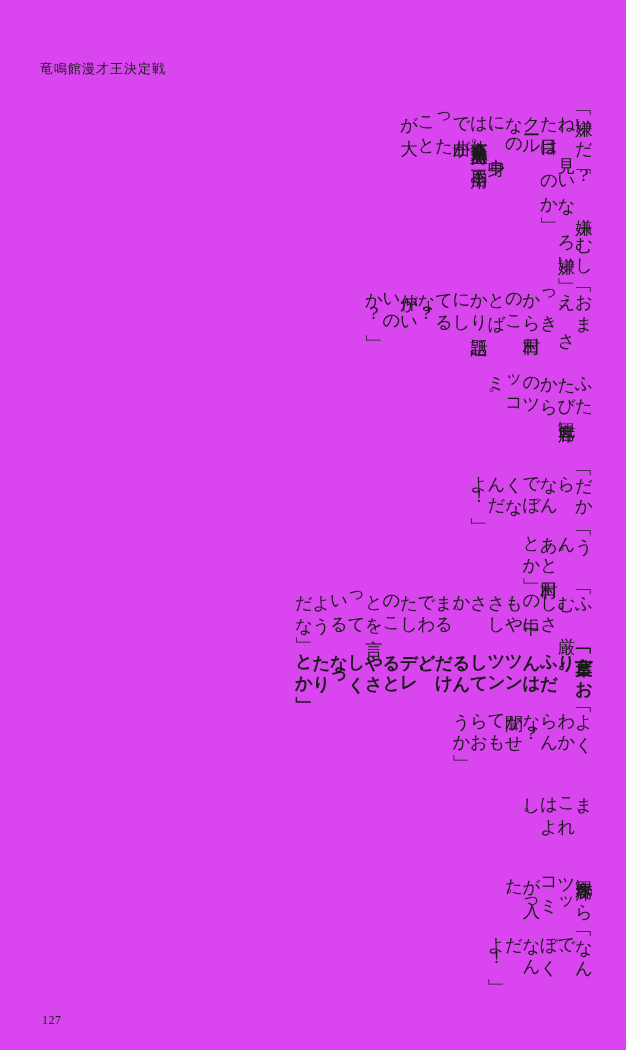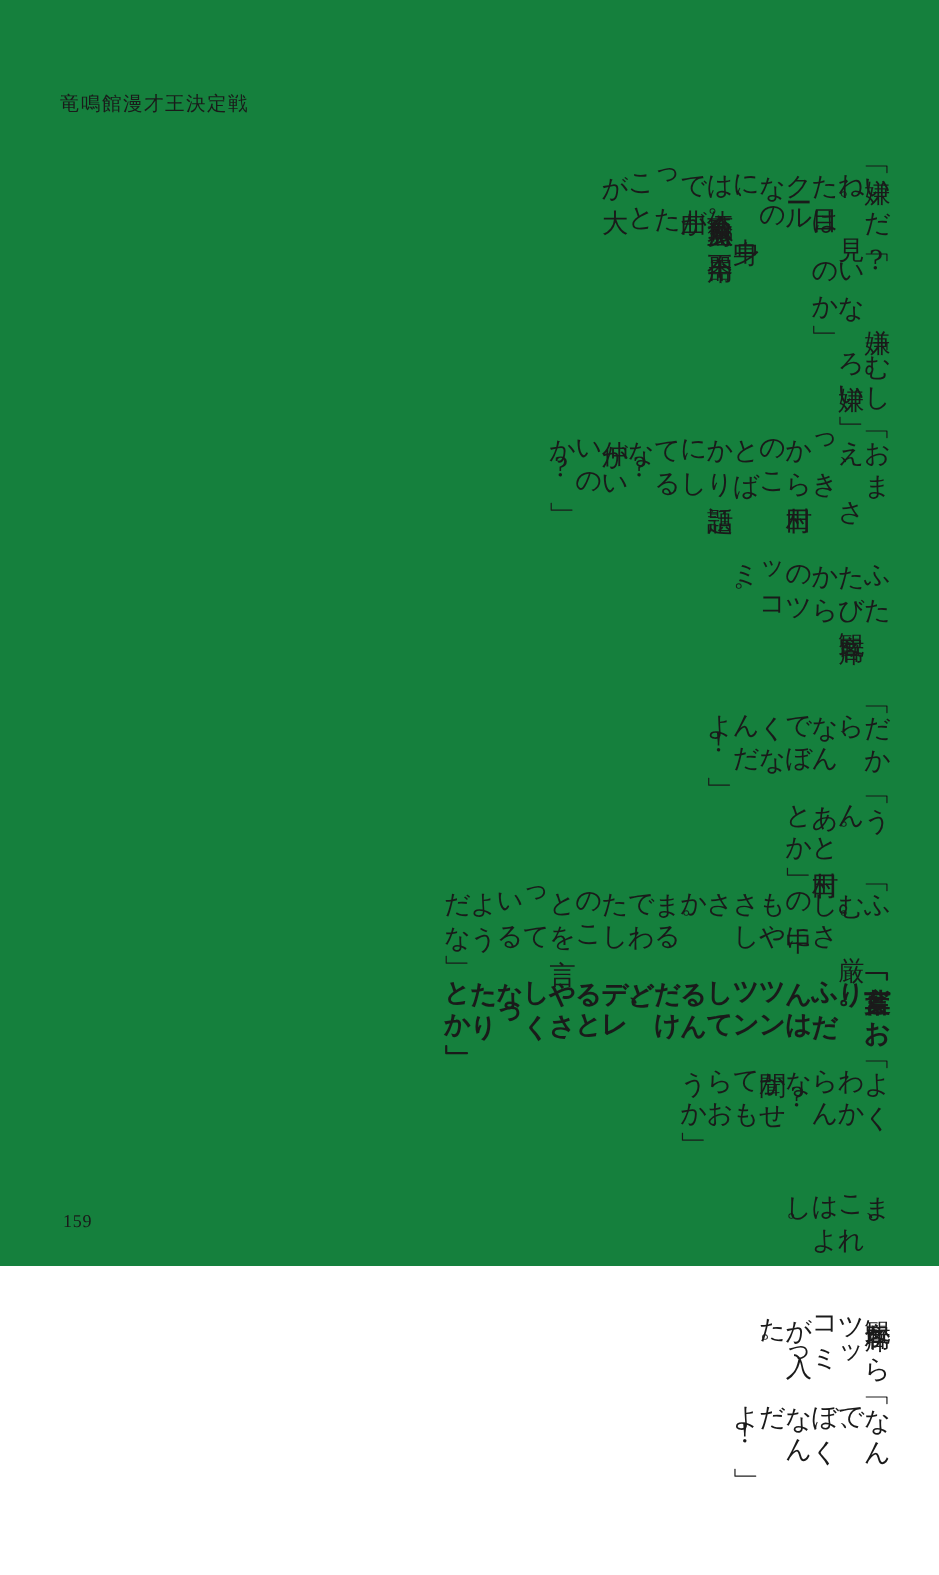--- a/index.html
+++ b/index.html
@@ -13,22 +13,22 @@
     font-family: "Liberation Serif", "DejaVu Serif", serif;
     color: #1a1a1a;
     position: relative;
     overflow: hidden;
   }
   .page {
     position: absolute;
     left: 0;
     top: 0;
     width: 626px;
-    height: 844px;
-    background: #15803d;
+    height: 1050px;
+    background: #d946ef;
   }
   .header-title {
     position: absolute;
     left: 40px;
     top: 60px;
     font-size: 13px;
     letter-spacing: 1px;
     color: #1a1a1a;
     white-space: nowrap;
   }
@@ -84,15 +84,15 @@
     <div class="col">「ふむ。厳しさの中にもやさしさか。まるでわたしのことを言っているようだな」</div>
     <div class="col">「うん。あと村田とか」</div>
     <div class="col indent-2">「だから、なんでぼくなんだよ!」</div>
     <div class="col indent-1">ふたたび観客席からのツッコミ。</div>
     <div class="col">「おまえ、さっきから村田のことばかり話題にしてるな?　仲がいいのか?」</div>
     <div class="col">「むしろ嫌い」</div>
     <div class="col">「?　嫌いなのか」</div>
     <div class="col">「嫌いだね。見た目はクールなのに、中身は体育会系熱血男。不器用で曲がったことが大</div>
   </div>
 
-  <div class="page-number">159</div>
+  <div class="page-number">127</div>
 
 </div>
 
 </body></html>

